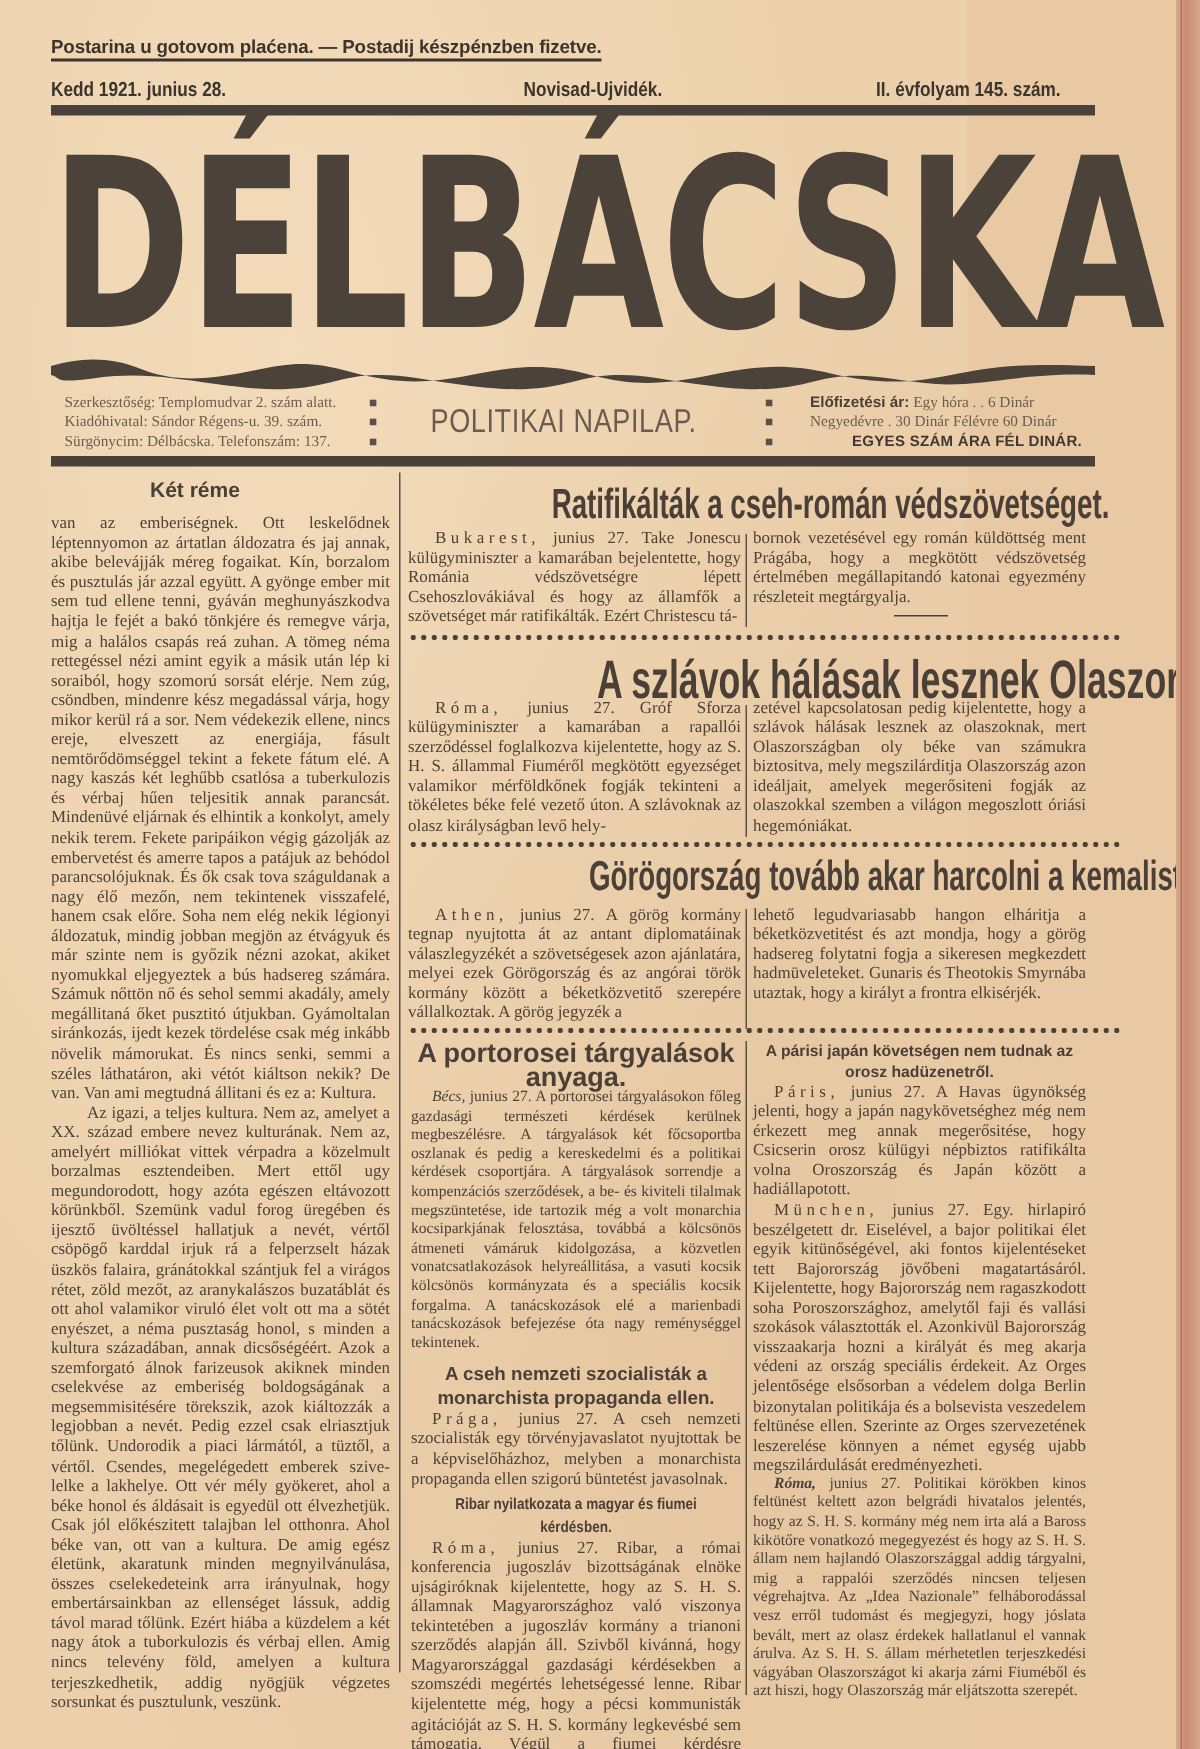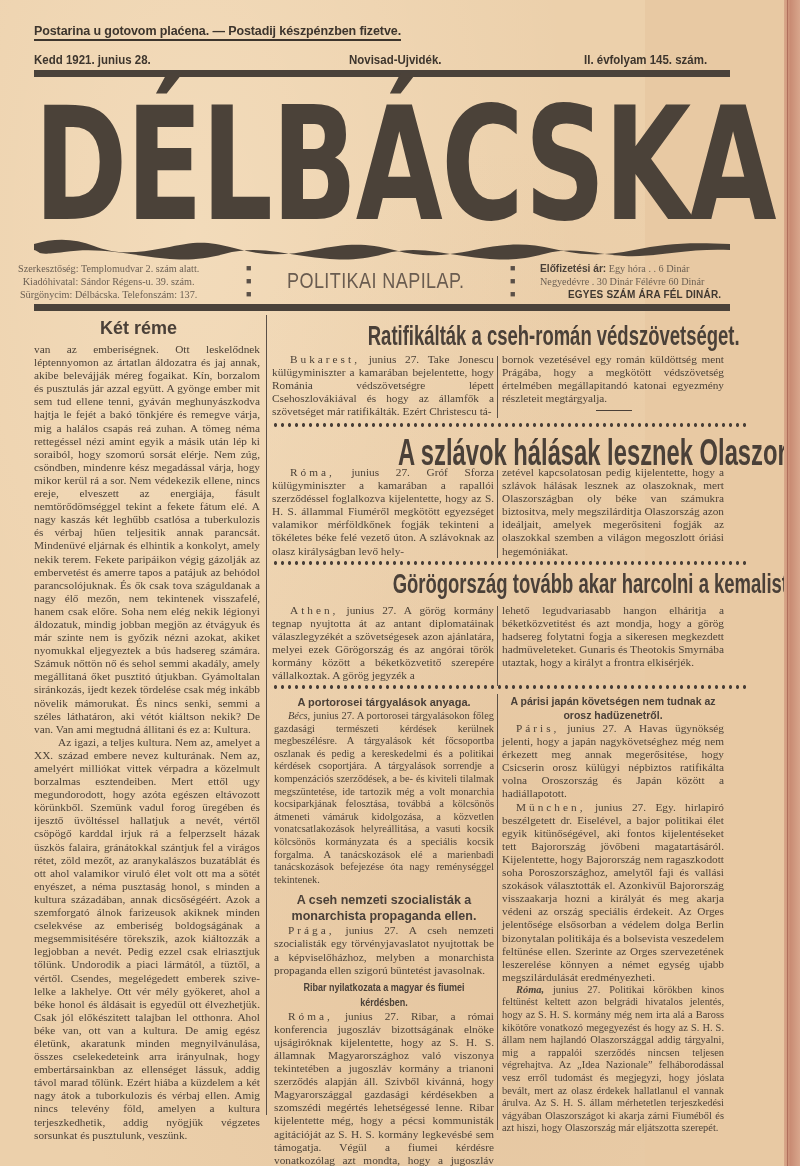--- a/index.html
+++ b/index.html
@@ -9,21 +9,21 @@
   .edge{position:absolute;right:0;top:0;width:16px;height:1166px;background:linear-gradient(90deg,#d9a98a,#c98c74 40%,#d8a68c);}
   .edge:before{content:"";position:absolute;left:3px;top:0;width:1px;height:100%;background:#b0705c;}
   .abs{position:absolute;}
   .postal{left:34px;top:24px;font-family:"Liberation Sans",sans-serif;font-size:12.5px;font-weight:bold;color:#3d352d;border-bottom:2px solid #3d352d;padding-bottom:1px;letter-spacing:-.1px;}
   .dateline{left:34px;top:52px;width:700px;height:16px;font-family:"Liberation Sans",sans-serif;font-size:13.5px;font-weight:bold;color:#3d352d;}
   .dateline span{position:absolute;top:0;white-space:nowrap;transform:scaleX(.85);transform-origin:left;}
   .rule{left:34px;width:696px;height:7px;background:#4a423a;}
   .masthead{left:34px;top:86px;width:700px;height:150px;font-family:"DejaVu Sans",sans-serif;font-weight:bold;font-size:150px;line-height:150px;color:#4b4239;letter-spacing:-2px;white-space:nowrap;}
   .masthead span{display:inline-block;transform:scaleX(.75) scaleY(1.05);transform-origin:left top;}
   .wave{left:34px;top:238px;width:696px;height:22px;}
-  .editorial{left:18px;top:262px;font-family:"Liberation Serif",serif;font-size:10.2px;line-height:13.2px;color:#6a5e52;text-align:center;}
+  .editorial{left:43px;top:262px;font-family:"Liberation Serif",serif;font-size:10.2px;line-height:13.2px;color:#6a5e52;}
   .bullets{font-size:9px;line-height:13px;color:#5a5048;}
   .tagline{left:287px;top:268px;font-family:"Liberation Sans",sans-serif;font-size:22px;color:#6a5c50;transform:scaleX(.82);transform-origin:left;letter-spacing:.5px;white-space:nowrap;}
   .subs{left:540px;top:262px;font-family:"Liberation Serif",serif;font-size:10.2px;line-height:13.2px;color:#6a5e52;white-space:nowrap;}
   .subs b{font-family:"Liberation Sans",sans-serif;color:#4a4038;}
   .subs .price{font-family:"Liberation Sans",sans-serif;font-weight:bold;font-size:10px;color:#403830;letter-spacing:.2px;}
   .col{position:absolute;font-size:11.3px;line-height:13.1px;text-align:justify;color:#4c4238;}
   .col p{margin:0;text-indent:0;}
   .vline{position:absolute;width:1px;background:#5a5048;}
   .h1{position:absolute;font-family:"Liberation Sans",sans-serif;font-weight:bold;color:#4a4038;text-align:left;white-space:nowrap;}
   .h1 span{display:inline-block;transform:scaleX(.66);transform-origin:center;}
@@ -63,21 +63,21 @@
   <div class="abs tagline">POLITIKAI NAPILAP.</div>
   <div class="abs bullets" style="left:510px;top:262px">■<br>■<br>■<br>■</div>
   <div class="abs subs">
     <div><b>Előfizetési ár:</b> <span>Egy hóra . . 6 Dinár</span></div>
     <div>Negyedévre . 30 Dinár Félévre 60 Dinár</div>
     <div class="price" style="padding-left:28px">EGYES SZÁM ÁRA FÉL DINÁR.</div>
   </div>
 
   <div class="abs rule" style="top:304px"></div>
 
-  <div class="abs" style="left:100px;top:318px;font-family:'Liberation Sans',sans-serif;font-weight:bold;font-size:18px;color:#4a4038">Két réme</div>
+  <div class="abs" style="left:100px;top:318px;font-family:'Liberation Sans',sans-serif;font-weight:bold;font-size:14px;color:#4a4038">Két réme</div>
   <div class="col" style="left:34px;top:343px;width:226px;">
     <p>van az emberiségnek. Ott leskelődnek léptennyomon az ártatlan áldozatra és jaj annak, akibe belevájják méreg fogaikat. Kín, borzalom és pusztulás jár azzal együtt. A gyönge ember mit sem tud ellene tenni, gyáván meghunyászkodva hajtja le fejét a bakó tönkjére és remegve várja, mig a halálos csapás reá zuhan. A tömeg néma rettegéssel nézi amint egyik a másik után lép ki soraiból, hogy szomorú sorsát elérje. Nem zúg, csöndben, mindenre kész megadással várja, hogy mikor kerül rá a sor. Nem védekezik ellene, nincs ereje, elveszett az energiája, fásult nemtörődömséggel tekint a fekete fátum elé. A nagy kaszás két leghűbb csatlósa a tuberkulozis és vérbaj hűen teljesitik annak parancsát. Mindenüvé eljárnak és elhintik a konkolyt, amely nekik terem. Fekete paripáikon végig gázolják az embervetést és amerre tapos a patájuk az behódol parancsolójuknak. És ők csak tova száguldanak a nagy élő mezőn, nem tekintenek visszafelé, hanem csak előre. Soha nem elég nekik légionyi áldozatuk, mindig jobban megjön az étvágyuk és már szinte nem is győzik nézni azokat, akiket nyomukkal eljegyeztek a bús hadsereg számára. Számuk nőttön nő és sehol semmi akadály, amely megállitaná őket pusztitó útjukban. Gyámoltalan siránkozás, ijedt kezek tördelése csak még inkább növelik mámorukat. És nincs senki, semmi a széles láthatáron, aki vétót kiáltson nekik? De van. Van ami megtudná állitani és ez a: Kultura.</p>
     <p style="text-indent:24px">Az igazi, a teljes kultura. Nem az, amelyet a XX. század embere nevez kulturának. Nem az, amelyért milliókat vittek vérpadra a közelmult borzalmas esztendeiben. Mert ettől ugy megundorodott, hogy azóta egészen eltávozott körünkből. Szemünk vadul forog üregében és ijesztő üvöltéssel hallatjuk a nevét, vértől csöpögő karddal irjuk rá a felperzselt házak üszkös falaira, gránátokkal szántjuk fel a virágos rétet, zöld mezőt, az aranykalászos buzatáblát és ott ahol valamikor viruló élet volt ott ma a sötét enyészet, a néma pusztaság honol, s minden a kultura századában, annak dicsőségéért. Azok a szemforgató álnok farizeusok akiknek minden cselekvése az emberiség boldogságának a megsemmisitésére törekszik, azok kiáltozzák a legjobban a nevét. Pedig ezzel csak elriasztjuk tőlünk. Undorodik a piaci lármától, a tüztől, a vértől. Csendes, megelégedett emberek szive-lelke a lakhelye. Ott vér mély gyökeret, ahol a béke honol és áldásait is egyedül ott élvezhetjük. Csak jól előkészitett talajban lel otthonra. Ahol béke van, ott van a kultura. De amig egész életünk, akaratunk minden megnyilvánulása, összes cselekedeteink arra irányulnak, hogy embertársainkban az ellenséget lássuk, addig távol marad tőlünk. Ezért hiába a küzdelem a két nagy átok a tuborkulozis és vérbaj ellen. Amig nincs televény föld, amelyen a kultura terjeszkedhetik, addig nyögjük végzetes sorsunkat és pusztulunk, veszünk.</p>
   </div>
   <div class="vline" style="left:266px;top:315px;height:800px"></div>
 
   <div class="h1" style="left:272px;top:320px;width:476px;font-size:28px"><span>Ratifikálták a cseh-román védszövetséget.</span></div>
   <div class="col" style="left:272px;top:353px;width:222px">
     <p style="text-indent:18px"><span class="spaced">Bukarest,</span> <span>junius 27. Take Jonescu külügyminiszter a kamarában bejelentette, hogy Románia védszövetségre lépett Csehoszlovákiával és hogy az államfők a szövetséget már ratifikálták. Ezért Christescu tá-</span></p>
   </div>
@@ -102,21 +102,21 @@
   <div class="col" style="left:272px;top:604px;width:222px">
     <p style="text-indent:18px"><span class="spaced">Athen,</span> <span>junius 27. A görög kormány tegnap nyujtotta át az antant diplomatáinak válaszlegyzékét a szövetségesek azon ajánlatára, melyei ezek Görögország és az angórai török kormány között a béketközvetitő szerepére vállalkoztak. A görög jegyzék a</span></p>
   </div>
   <div class="vline" style="left:497px;top:606px;height:80px"></div>
   <div class="col" style="left:502px;top:604px;width:222px">
     <p>lehető legudvariasabb hangon elháritja a béketközvetitést és azt mondja, hogy a görög hadsereg folytatni fogja a sikeresen megkezdett hadmüveleteket. Gunaris és Theotokis Smyrnába utaztak, hogy a királyt a frontra elkisérjék.</p>
   </div>
   <div class="dots" style="left:272px;top:684px;width:476px"></div>
 
   <div class="col sm" style="left:274px;top:694px;width:220px">
-    <p class="h2" style="font-size:11px;line-height:16px">A portorosei tárgyalások anyaga.</p>
+    <p class="h2" style="font-size:18px;line-height:16px">A portorosei tárgyalások anyaga.</p>
     <p style="text-indent:14px"><i>Bécs,</i> <span>junius 27. A portorosei tárgyalásokon főleg gazdasági természeti kérdések kerülnek megbeszélésre. A tárgyalások két főcsoportba oszlanak és pedig a kereskedelmi és a politikai kérdések csoportjára. A tárgyalások sorrendje a kompenzációs szerződések, a be- és kiviteli tilalmak megszüntetése, ide tartozik még a volt monarchia kocsiparkjának felosztása, továbbá a kölcsönös átmeneti vámáruk kidolgozása, a közvetlen vonatcsatlakozások helyreállitása, a vasuti kocsik kölcsönös kormányzata és a speciális kocsik forgalma. A tanácskozások elé a marienbadi tanácskozások befejezése óta nagy reménységgel tekintenek.</span></p>
     <p class="h2" style="font-size:12.5px;line-height:16px;margin-top:6px">A cseh nemzeti szocialisták a monarchista propaganda ellen.</p>
     <p style="text-indent:14px;font-size:11.3px;line-height:13.1px"><span class="spaced">Prága,</span> <span>junius 27. A cseh nemzeti szocialisták egy törvényjavaslatot nyujtottak be a képviselőházhoz, melyben a monarchista propaganda ellen szigorú büntetést javasolnak.</span></p>
     <p class="h2" style="font-size:10.5px;line-height:15px;margin-top:3px;transform:scaleX(.86)">Ribar nyilatkozata a magyar és fiumei kérdésben.</p>
     <p style="text-indent:14px;font-size:11.3px;line-height:13.1px"><span class="spaced">Róma,</span> <span>junius 27. Ribar, a római konferencia jugoszláv bizottságának elnöke ujságiróknak kijelentette, hogy az S. H. S. államnak Magyarországhoz való viszonya tekintetében a jugoszláv kormány a trianoni szerződés alapján áll. Szivből kivánná, hogy Magyarországgal gazdasági kérdésekben a szomszédi megértés lehetségessé lenne. Ribar kijelentette még, hogy a pécsi kommunisták agitációját az S. H. S. kormány legkevésbé sem támogatja. Végül a fiumei kérdésre vonatkozólag azt mondta, hogy a jugoszláv kormány szigoruan ragaszkodik a rapallói egyezményhez, tehát Fiume város teljes függetlenségéhez.</span></p>
   </div>
   <div class="vline" style="left:497px;top:694px;height:436px"></div>
 
   <div class="col" style="left:502px;top:694px;width:222px">
     <p class="h2" style="font-size:10.5px;line-height:14px">A párisi japán követségen nem tudnak az orosz hadüzenetről.</p>

